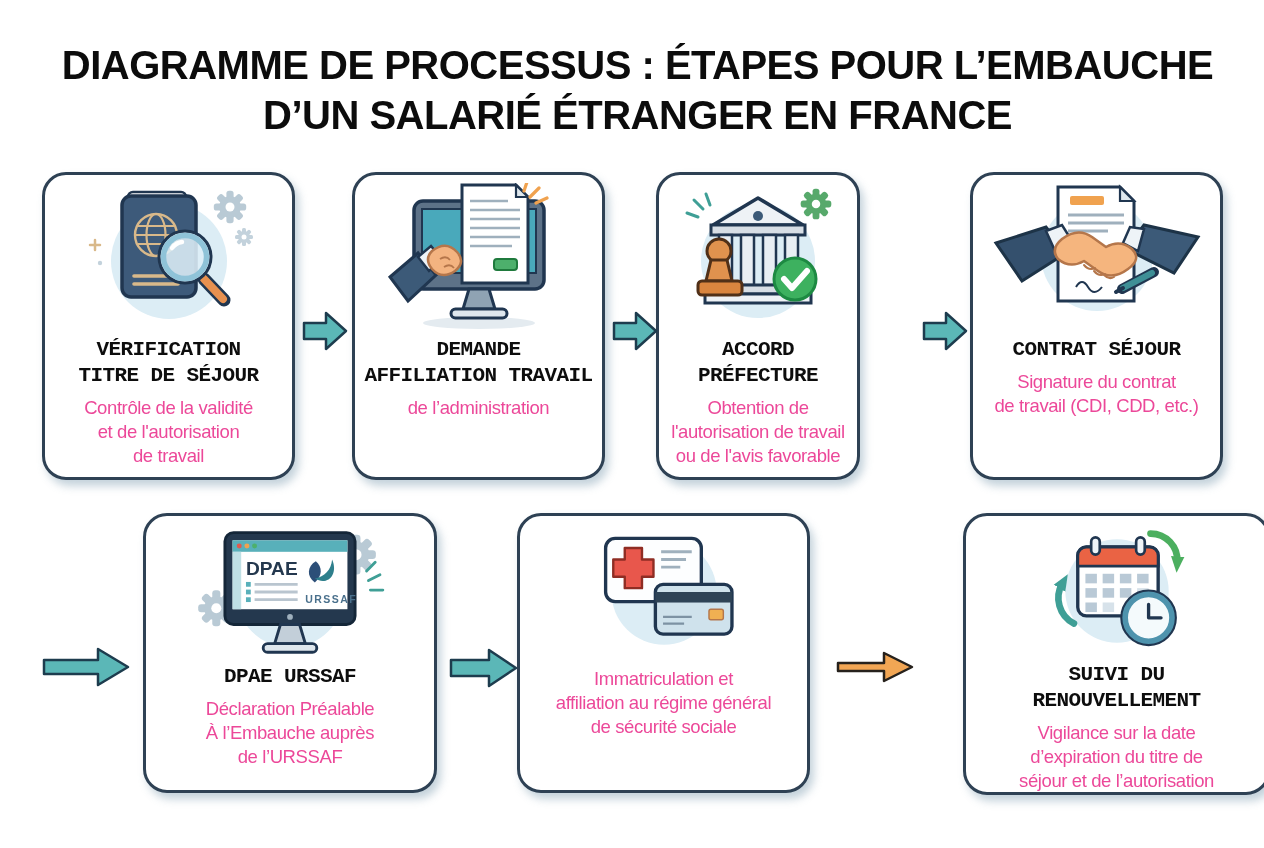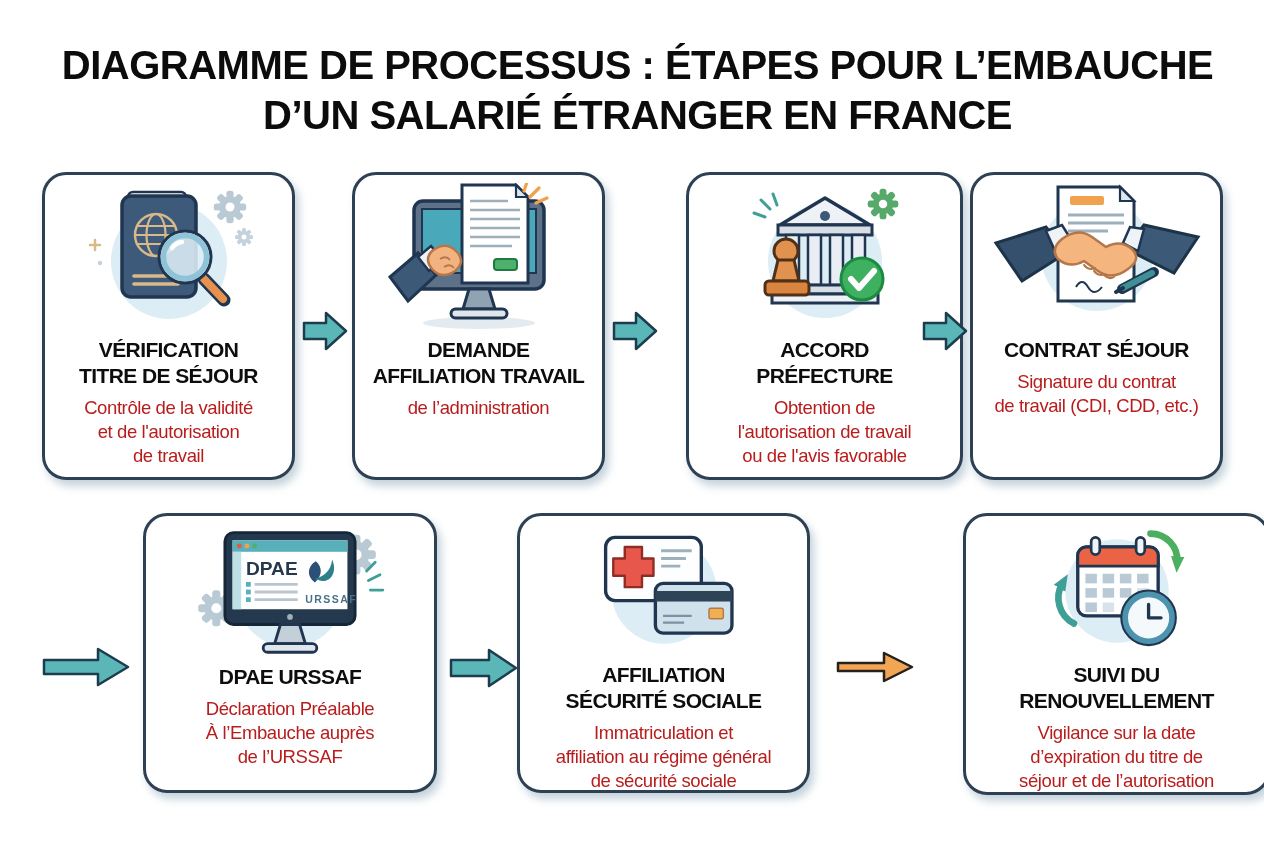--- a/index.html
+++ b/index.html
@@ -15,23 +15,23 @@
   .card{
     position:absolute;background:#ffffff;
     border:3px solid #2e4154;border-radius:24px;
     box-shadow:4px 6px 8px rgba(125,155,175,0.45);
     display:flex;flex-direction:column;align-items:center;
     text-align:center;box-sizing:border-box;padding-top:8px;
   }
   .icon-box{display:flex;align-items:center;justify-content:center;text-align:center;}
   .row1 .icon-box{height:150px;}
   .row2 .icon-box{height:136px;}
-  .card-title{font-weight:bold;font-size:21px;line-height:26px;letter-spacing:-0.6px;color:#0d0d0d;margin-top:4px;}
+  .card-title{font-weight:bold;font-size:21px;line-height:26px;letter-spacing:-0.6px;color:#0d0d0d;margin-top:4px;font-family:Liberation Mono, monospace;}
   .card-title div{white-space:nowrap;}
-  .card-body{font-size:18.5px;line-height:24px;letter-spacing:-0.4px;margin-top:7px;color:#b91c1c;}
+  .card-body{font-size:18.5px;line-height:24px;letter-spacing:-0.4px;margin-top:7px;color:#ec4899;}
   .card-body div{white-space:nowrap;}
   .arrow{position:absolute;}
   .hidden-defs{position:absolute;width:0;height:0;overflow:hidden;}
 </style>
 </head>
 <body>
 
 <svg class="hidden-defs" aria-hidden="true">
   <defs>
     <symbol id="gear" viewBox="-20 -20 40 40">
@@ -110,21 +110,21 @@
   </div>
   <div class="card-title">
     <div>DEMANDE</div>
     <div>AFFILIATION TRAVAIL</div>
   </div>
   <div class="card-body">
     <div>de l’administration</div>
   </div>
 </div>
 
-<div class="card row1" style="left:686px;top:172px;width:277px;height:308px">
+<div class="card row1" style="left:656px;top:172px;width:204px;height:308px">
   <div class="icon-box">
     <svg width="210" height="150" viewBox="0 0 210 150">
       <circle cx="105" cy="78" r="57" fill="#dcedf5"></circle>
       <use href="#gear" x="146" y="4" width="34" height="34" fill="#57a96b"></use>
       <path d="M50,26 l-9,-9 M57,22 l-4,-11 M45,34 l-11,-4" stroke="#3f9f96" stroke-width="3" stroke-linecap="round"></path>
       <polygon points="60,42 105,15 150,42" fill="#eef2f6" stroke="#203650" stroke-width="3.5" stroke-linejoin="round"></polygon>
       <circle cx="105" cy="33" r="5" fill="#3c5a78"></circle>
       <rect x="58" y="42" width="94" height="10" fill="#d7dee5" stroke="#203650" stroke-width="3"></rect>
       <rect x="66" y="52" width="13" height="50" fill="#e8eef3" stroke="#203650" stroke-width="2.5"></rect>
       <rect x="88" y="52" width="13" height="50" fill="#e8eef3" stroke="#203650" stroke-width="2.5"></rect>
@@ -246,24 +246,20 @@
       <circle cx="105" cy="70" r="55" fill="#dcedf5"></circle>
       <rect x="44" y="14" width="100" height="66" rx="10" fill="#fdfeff" stroke="#203650" stroke-width="3.5"></rect>
       <path d="M64,24 h18 v12 h12 v18 h-12 v12 h-18 v-12 h-12 v-18 h12 z" fill="#e8574c" stroke="#8f2d24" stroke-width="2.5" stroke-linejoin="round"></path>
       <path d="M102,28 h32 M102,36 h26 M102,44 h20" stroke="#9fb0bd" stroke-width="3"></path>
       <rect x="96" y="62" width="80" height="52" rx="8" fill="#cfe2ec" stroke="#203650" stroke-width="3.5"></rect>
       <rect x="96" y="70" width="80" height="11" fill="#2e4356"></rect>
       <rect x="152" y="88" width="15" height="11" rx="2" fill="#f0b052" stroke="#b5764a" stroke-width="1.5"></rect>
       <path d="M104,96 h30 M104,103 h22" stroke="#7d92a3" stroke-width="2.5"></path>
     </svg>
   </div>
-  <div class="card-title">
-    <div>AFFILIATION</div>
-    <div>SÉCURITÉ SOCIALE</div>
-  </div>
   <div class="card-body">
     <div>Immatriculation et</div>
     <div>affiliation au régime général</div>
     <div>de sécurité sociale</div>
   </div>
 </div>
 
 <svg class="arrow" style="left:836px;top:648px" width="79" height="38">
   <polygon points="2,15 48,15 48,5 76,19 48,33 48,23 2,23" fill="#f2a654" stroke="#26211c" stroke-width="2.5" stroke-linejoin="round"></polygon>
 </svg>

